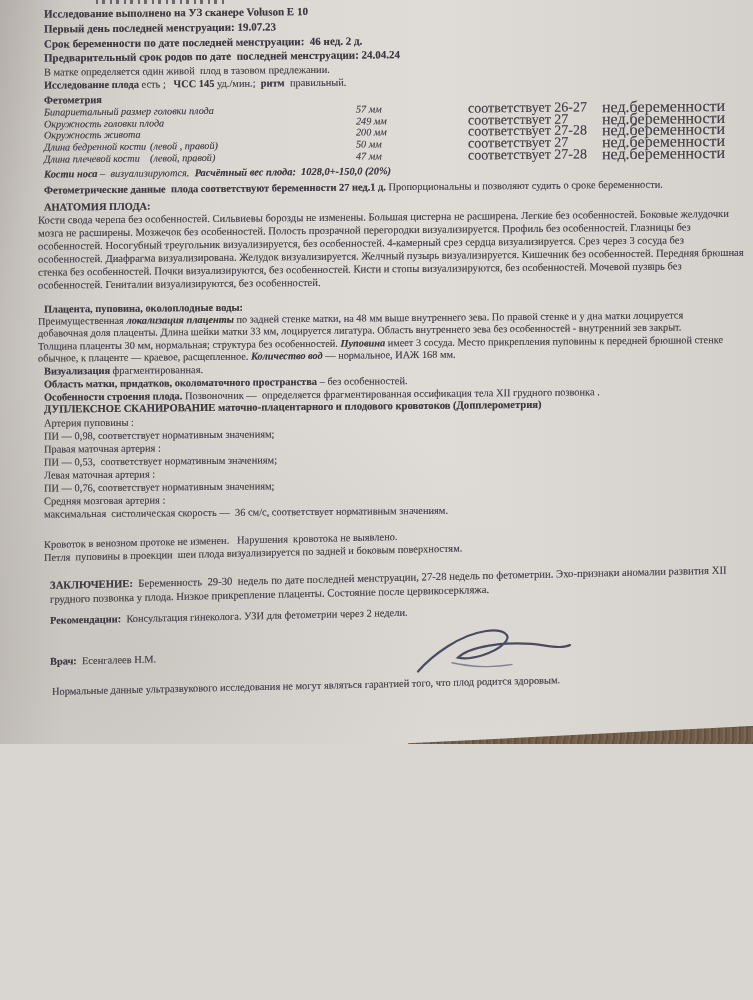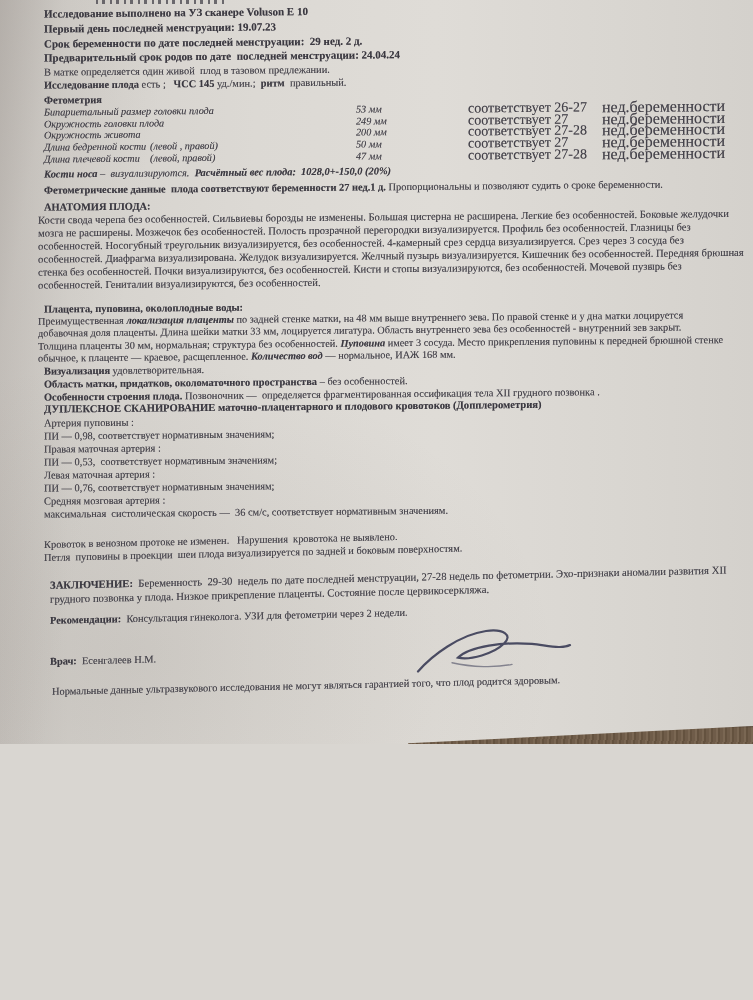--- a/index.html
+++ b/index.html
@@ -53,32 +53,32 @@
 
 <div class="photo">
   <div class="cutoff"></div>
   <div class="speck s1"></div>
   <div class="speck s2"></div>
 
   <div class="content">
 
     <div class="ln hd"><span>Исследование выполнено на УЗ сканере Voluson E 10</span></div>
     <div class="ln hd"><span>Первый день последней менструации:</span><span> 19.07.23</span></div>
-    <div class="ln hd"><span>Срок беременности по дате последней менструации:</span><span>  29 нед. 2 д.</span></div>
+    <div class="ln hd"><span>Срок беременности по дате последней менструации:</span><span>  46 нед. 2 д.</span></div>
     <div class="ln hd"><span>Предварительный срок родов по дате  последней менструации:</span><span> 24.04.24</span></div>
 
     <div class="ln"><span>В матке определяется один живой  плод в тазовом предлежании.</span></div>
 
     <div class="ln"><span class="b">Исследование плода</span><span> есть ;   </span><span class="b">ЧСС 145</span><span> уд./мин.;  </span><span class="b">ритм</span><span>  правильный.</span></div>
 
     <div class="ln b ttl"><span>Фетометрия</span></div>
 
     <div class="frow">
         <span class="flabel"><span class="fname">Бипариетальный размер головки плода</span><span></span></span>
-        <span class="fval">53 мм</span>
+        <span class="fval">57 мм</span>
         <span class="fmatch">соответствует 26-27</span>
         <span class="fweeks">нед.беременности</span>
       </div>
     <div class="frow">
         <span class="flabel"><span class="fname">Окружность головки плода</span><span></span></span>
         <span class="fval">249 мм</span>
         <span class="fmatch">соответствует 27</span>
         <span class="fweeks">нед.беременности</span>
       </div>
     <div class="frow">
@@ -110,21 +110,21 @@
     <div class="anat"><span>особенностей. Диафрагма визуализирована. Желудок визуализируется. Желчный пузырь визуализируется. Кишечник без особенностей. Передняя брюшная</span></div>
     <div class="anat"><span>стенка без особенностей. Почки визуализируются, без особенностей. Кисти  и стопы визуализируются, без особенностей. Мочевой пузырь  без</span></div>
     <div class="anat"><span>особенностей. Гениталии визуализируются, без особенностей.</span></div>
 
     <div class="ln b m11"><span>Плацента, пуповина, околоплодные воды:</span></div>
     <div class="plac"><span>Преимущественная </span><span class="bi">локализация плаценты</span><span> по задней  стенке матки, на 48 мм выше  внутреннего зева. По правой стенке и у дна матки лоцируется</span></div>
     <div class="plac"><span>добавочная доля плаценты. Длина шейки матки 33 мм,  лоцируется лигатура. Область внутреннего зева без особенностей - внутренний зев закрыт.</span></div>
     <div class="plac"><span>Толщина плаценты 30 мм,  нормальная; структура без особенностей. </span><span class="bi">Пуповина</span><span> имеет 3 сосуда. Место прикрепления пуповины к передней брюшной стенке</span></div>
     <div class="plac"><span>обычное, к плаценте — краевое, расщепленное. </span><span class="bi">Количество вод</span><span> — нормальное,  ИАЖ 168 мм.</span></div>
 
-    <div class="ln"><span class="b">Визуализация</span><span> удовлетворительная.</span></div>
+    <div class="ln"><span class="b">Визуализация</span><span> фрагментированная.</span></div>
     <div class="ln"><span class="b">Область матки, придатков, околоматочного пространства</span><span> – без особенностей.</span></div>
     <div class="ln"><span class="b">Особенности строения плода.</span><span> Позвоночник —  определяется фрагментированная оссификация тела XII грудного позвонка .</span></div>
 
     <div class="ln dup"><span class="b">ДУПЛЕКСНОЕ СКАНИРОВАНИЕ</span><span class="b"> маточно-плацентарного и плодового кровотоков (Допплерометрия)</span></div>
     <div class="ln dop"><span>Артерия пуповины :</span></div>
     <div class="ln dop"><span>ПИ — 0,98, соответствует нормативным значениям;</span></div>
     <div class="ln dop"><span>Правая маточная артерия :</span></div>
     <div class="ln dop"><span>ПИ — 0,53,  соответствует нормативным значениям;</span></div>
     <div class="ln dop"><span>Левая маточная артерия :</span></div>
     <div class="ln dop"><span>ПИ — 0,76, соответствует нормативным значениям;</span></div>

